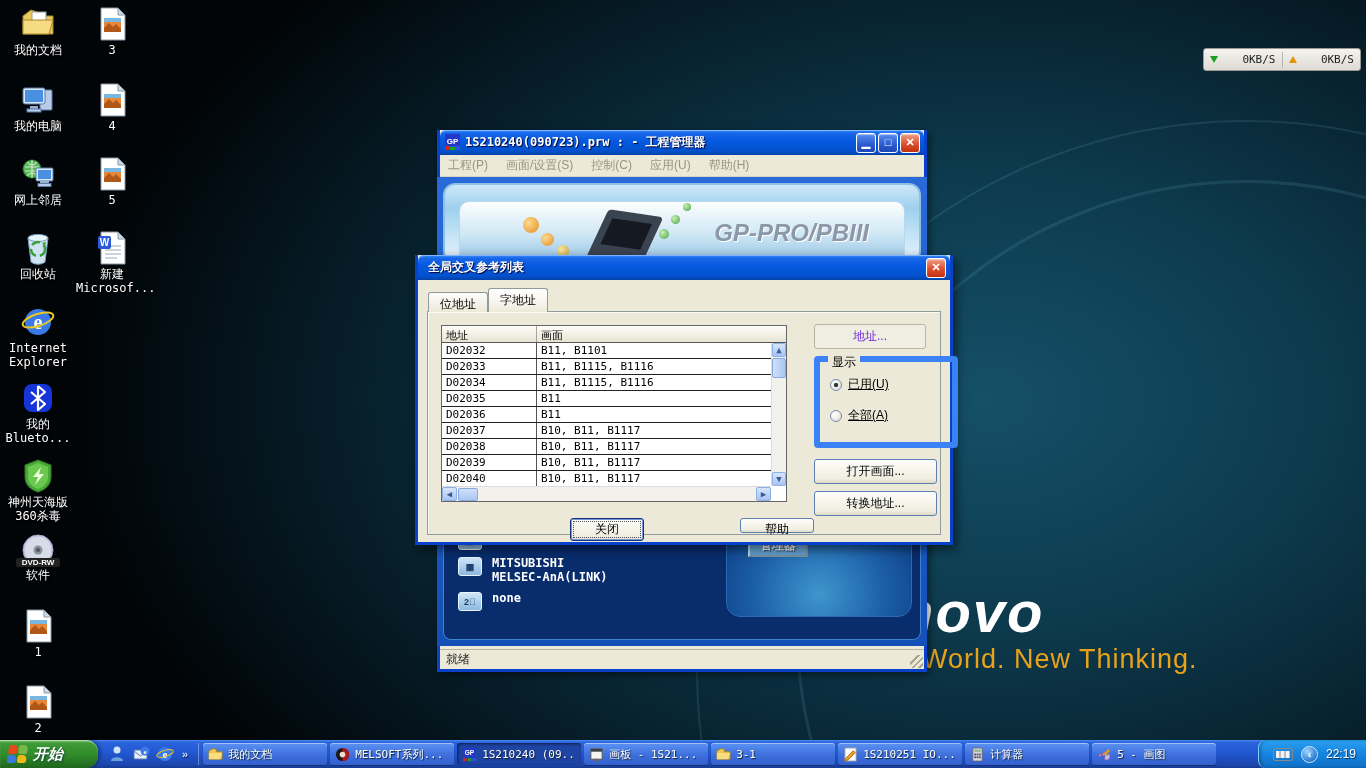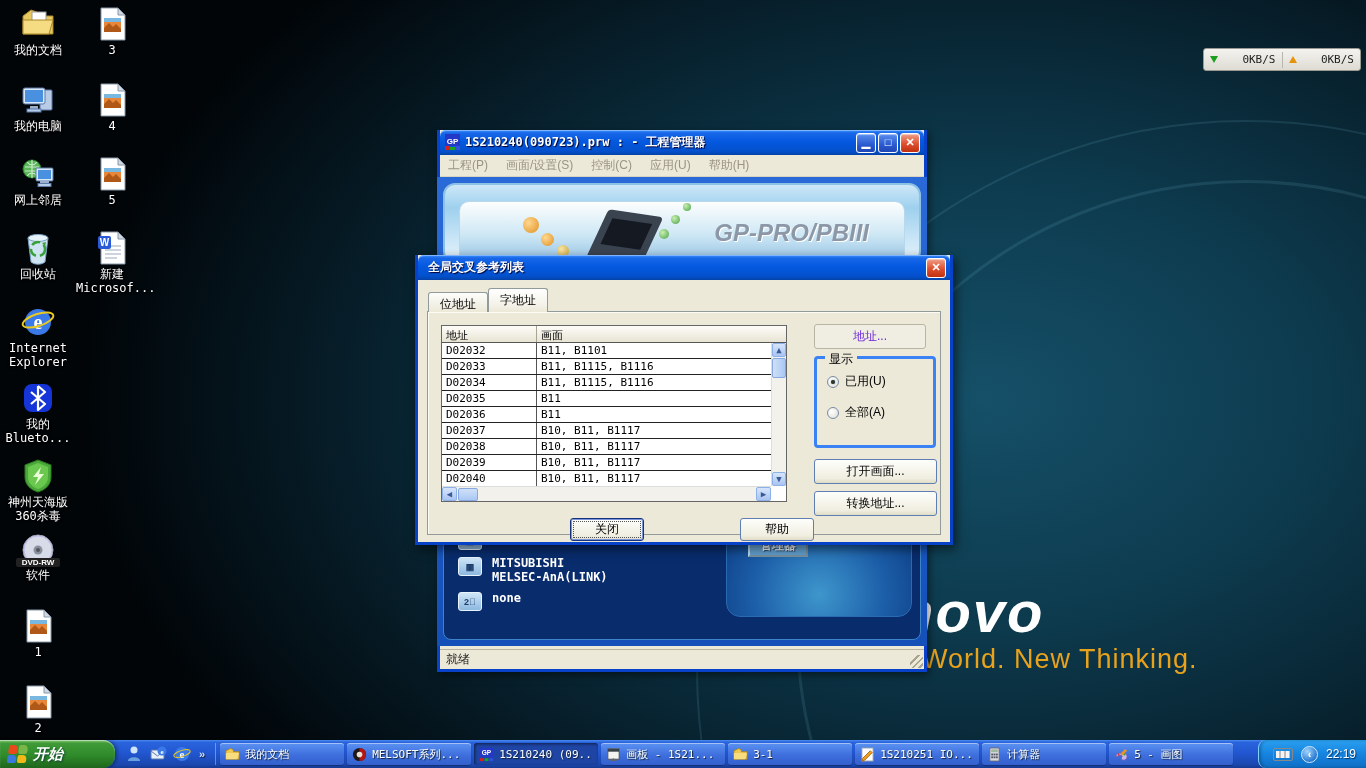--- a/index.html
+++ b/index.html
@@ -100,35 +100,35 @@
   .vsb .dn { position:absolute; bottom:0; left:0; }
   .vsb .thumb { position:absolute; top:15px; left:0; width:14px; height:20px; background:linear-gradient(90deg,#cfe0f8,#aac8f4); border:1px solid #88a8e0; border-radius:2px; cursor:pointer;}
   .hsb .thumb { width:20px; height:13px; background:linear-gradient(180deg,#cfe0f8,#aac8f4); border:1px solid #88a8e0; border-radius:2px; margin-left:1px; cursor:pointer;}
   .hsb .sp { flex:1; }
 
   
   .btn { background:linear-gradient(180deg,#fefefb,#f0eee0 80%,#e0dcc8); border:1px solid #5f7fb2; border-radius:3px; font-size:12px; color:#000; text-align:center; cursor:pointer; }
   .btn.disabled { color:#6d28d9; border-color:#b9b4a4; background:#f0eee2; cursor:default; }
   .btn.focused { border:1px solid #16327c; box-shadow:0 0 0 1px #7a96d8 inset; outline:1px dotted #555; outline-offset:-4px;text-align:center; }
   .d-addr { position:absolute; left:386px; top:12px; width:112px; height:25px; }
-  .groupbox { position:absolute; left:386px; top:44px; width:122px; height:92px; border:3px solid #3b82f6; border-radius:4px; }
+  .groupbox { position:absolute; left:386px; top:44px; width:144px; height:92px; border:6px solid #3b82f6; border-radius:4px;text-decoration:underline; }
   .groupbox .gb-lbl { position:absolute; top:-8px; left:8px; background:#ece9d8; padding:0 4px; font-size:12px; color:#000; }
   .radio-row { display:flex; align-items:center; margin:14px 0 0 10px; cursor:pointer; }
   .radio-row .rb { width:12px; height:12px; border-radius:50%; border:1px solid #7a8ba8; background:radial-gradient(circle at 35% 35%, #fff, #dcdcd4); margin-right:6px; position:relative; }
   .radio-row.sel .rb::after { content:""; position:absolute; left:3px; top:3px; width:4px; height:4px; border-radius:50%; background:#1a9a1a; box-shadow:0 0 1px #064; background:#333;}
   .radio-row .rl { font-size:12px; color:#000; }
   .d-open { position:absolute; left:386px; top:147px; width:123px; height:25px; }
   .d-conv { position:absolute; left:386px; top:179px; width:123px; height:25px; }
   .d-close { position:absolute; left:142px; top:206px; width:74px; height:23px; }
-  .d-help { position:absolute; left:312px; top:206px; width:74px; height:23px; }
+  .d-help { position:absolute; left:312px; top:206px; width:74px; height:15px; }
 
   
   .taskbar { position:absolute; left:0; bottom:0; width:1366px; height:28px; z-index:30;
     background:linear-gradient(180deg,#4a8cf0 0%,#2a64dd 8%,#2257d2 45%,#1b47ae 88%,#153a92 100%); display:flex; align-items:center; }
-  .startbtn { height:28px; width:115px; border-radius:0 12px 12px 0; display:flex; align-items:center; padding:0 20px 0 8px;
+  .startbtn { height:28px; width:98px; border-radius:0 12px 12px 0; display:flex; align-items:center; padding:0 20px 0 8px;
     background:linear-gradient(180deg,#7ec46e 0%,#3f9a37 12%,#2f8a2a 55%,#1e661c 100%); box-shadow:2px 0 4px rgba(0,0,0,.4), inset 0 1px 1px rgba(255,255,255,.5); cursor:pointer; }
   .startbtn .flag { width:20px; height:18px; display:grid; grid-template-columns:9px 9px; grid-gap:1px; transform:skewX(-8deg); margin-right:5px;}
   .flag i { border-radius:2px 4px 2px 2px; }
   .flag .r{background:#e84a1c;} .flag .g{background:#7ab648;} .flag .b{background:#3a7ae0;} .flag .y{background:#f0b818;}
   .startbtn .st { color:#fff; font-size:15px; font-weight:bold; font-style:italic; text-shadow:1px 1px 2px #143; }
   .ql { display:flex; align-items:center; margin:0 6px 0 10px; }
   .ql .qi { width:18px; height:18px; margin-right:6px; cursor:pointer; }
   .ql .chev { color:#cfe0ff; font-size:11px; font-weight:bold; cursor:pointer; margin-left:2px; text-shadow:1px 1px 1px #124;}
   .tb-sep { width:1px; height:22px; background:rgba(255,255,255,.35); margin:0 4px; }
   .task { width:124px; height:22px; margin-right:3px; border-radius:3px; display:flex; align-items:center; padding:0 5px; cursor:pointer;

